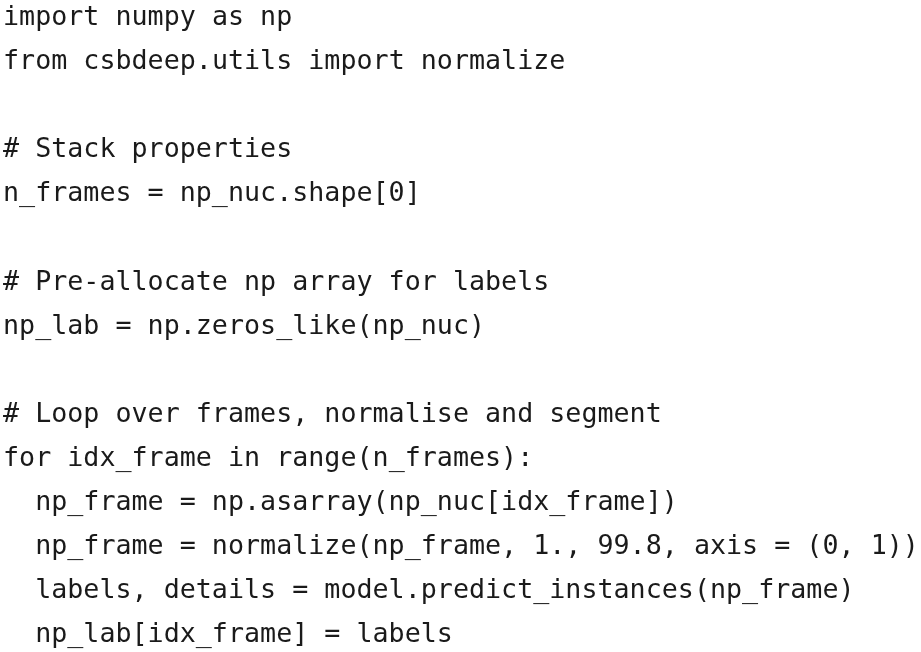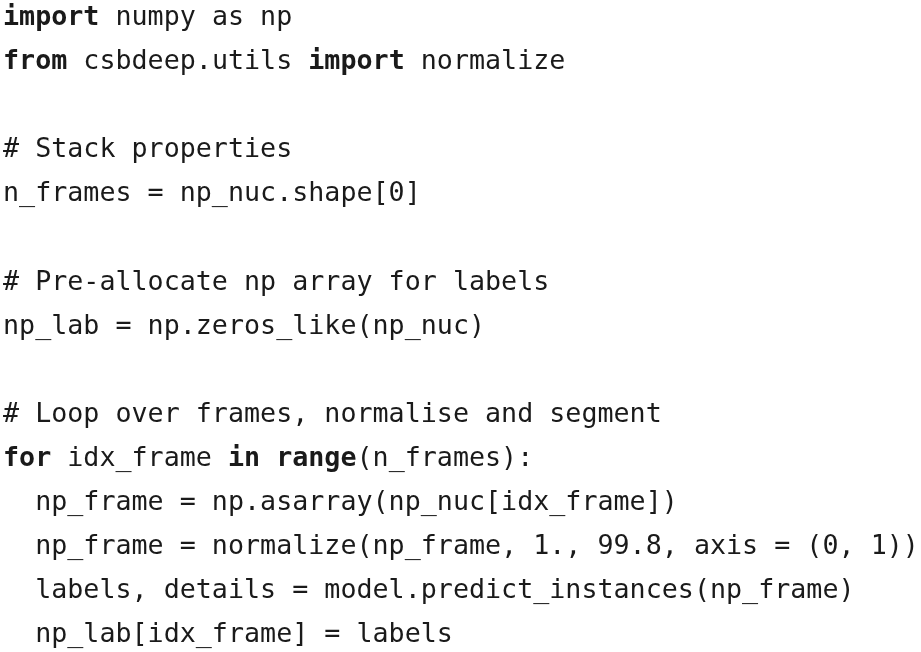--- a/index.html
+++ b/index.html
@@ -22,19 +22,19 @@
     font-size:var(--fs);
     line-height:var(--lh);
     color:#1a1a1a;
     white-space:pre;
   }
   .code-line{
     height:var(--lh);
     white-space:pre;
   }
   .kw{
-    font-weight:bold;
+    font-weight:normal;
   }
 </style>
 </head>
 <body>
 
 <pre class="code-listing"><div class="code-line"><span class="kw">import</span><span> numpy as np</span></div><div class="code-line"><span class="kw">from</span><span> csbdeep.utils </span><span class="kw">import</span><span> normalize</span></div><div class="code-line"></div><div class="code-line"><span># Stack properties</span></div><div class="code-line"><span>n_frames = np_nuc.shape[0]</span></div><div class="code-line"></div><div class="code-line"><span># Pre-allocate np array for labels</span></div><div class="code-line"><span>np_lab = np.zeros_like(np_nuc)</span></div><div class="code-line"></div><div class="code-line"><span># Loop over frames, normalise and segment</span></div><div class="code-line"><span class="kw">for</span><span> idx_frame </span><span class="kw">in</span><span> </span><span class="kw">range</span><span>(n_frames):</span></div><div class="code-line"><span>  np_frame = np.asarray(np_nuc[idx_frame])</span></div><div class="code-line"><span>  np_frame = normalize(np_frame, 1., 99.8, axis = (0, 1))</span></div><div class="code-line"><span>  labels, details = model.predict_instances(np_frame)</span></div><div class="code-line"><span>  np_lab[idx_frame] = labels</span></div></pre>
 
 </body></html>

